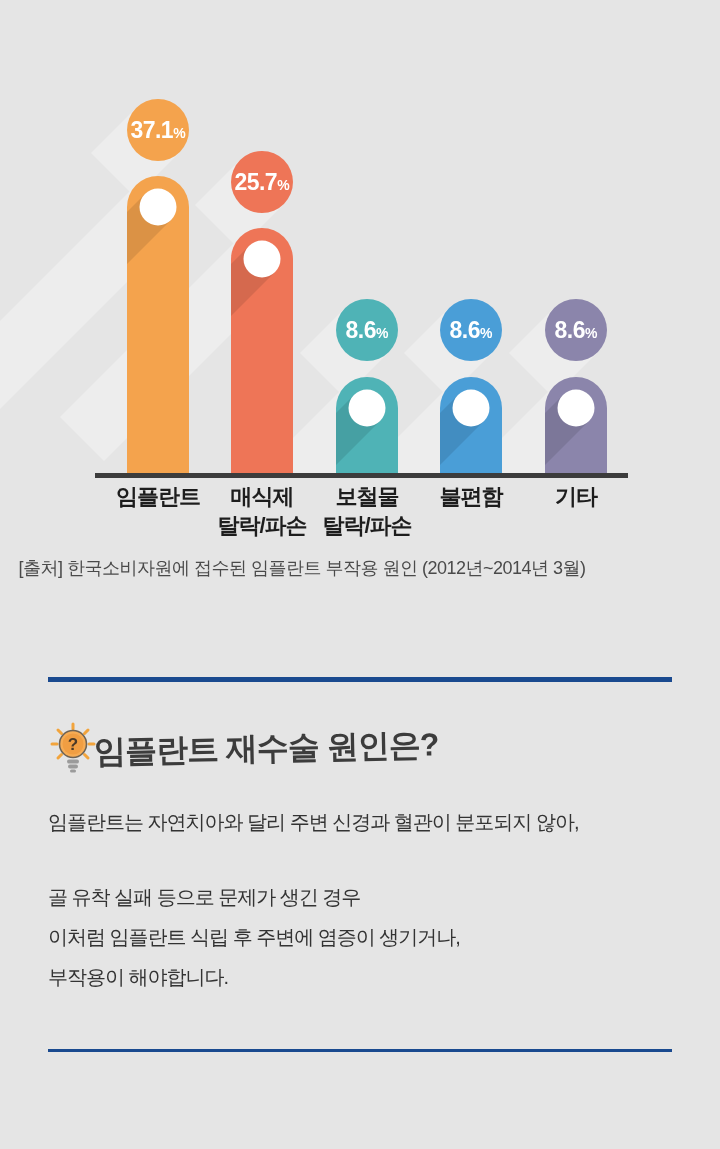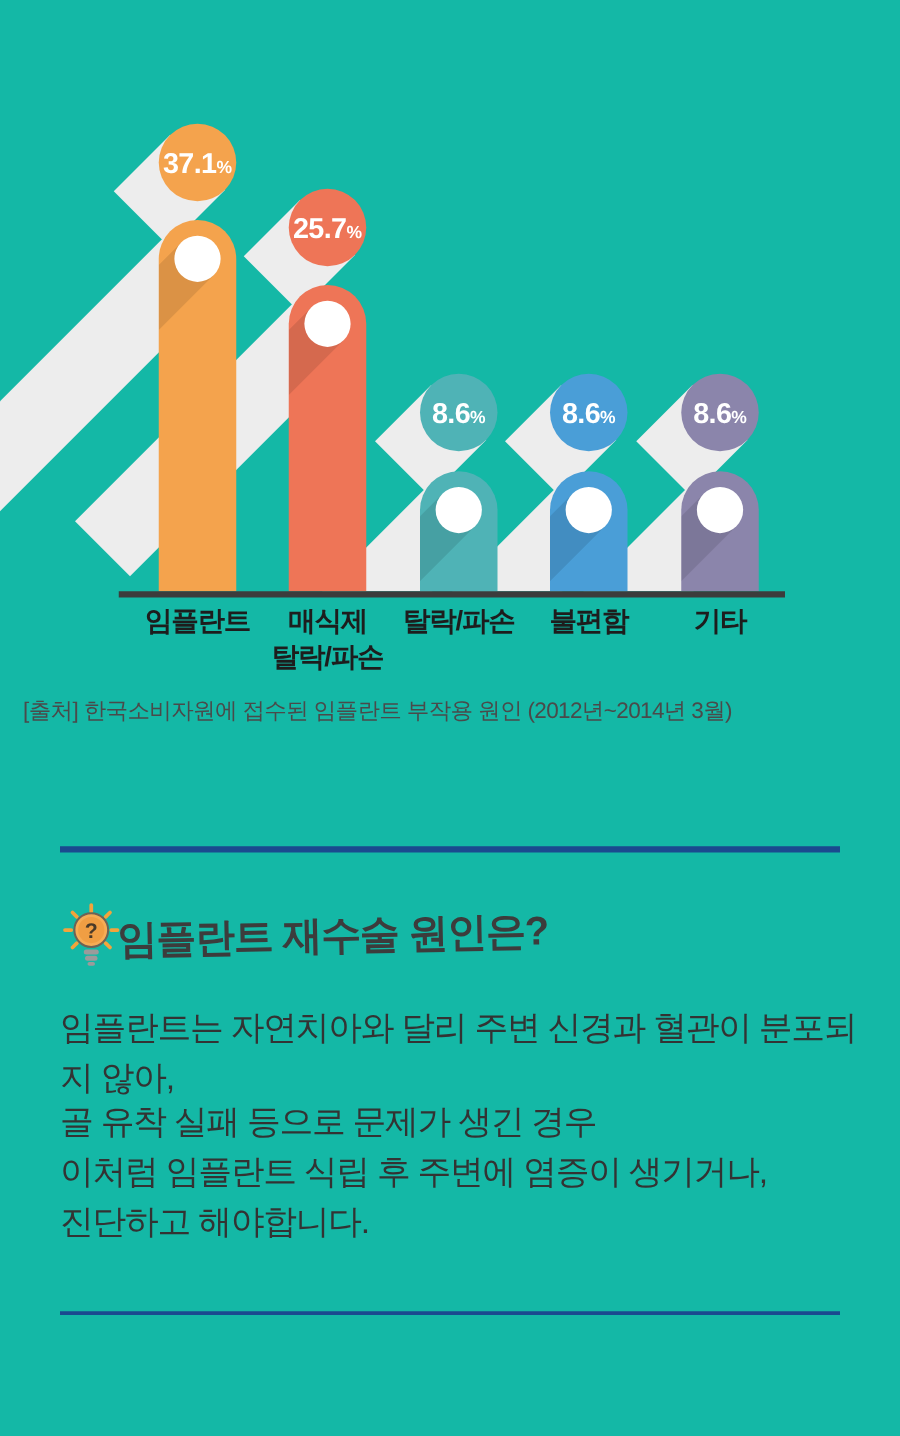--- a/index.html
+++ b/index.html
@@ -1,17 +1,17 @@
 <!DOCTYPE html>
 <html><head>
 <meta charset="utf-8">
 <style>
   html,body{margin:0;padding:0;background:#fff;}
   .page{
-    position:relative;width:720px;height:1149px;background:#14b8a6;overflow:hidden;
+    position:relative;width:720px;height:1149px;background:#e5e5e5;overflow:hidden;
     font-family:"Liberation Sans","DejaVu Sans",sans-serif;
   }
   
   .chart-svg{position:absolute;left:0;top:90px;}
   .pct-text{fill:#ffffff;font-weight:700;}
   .pct-num{font-size:23px;letter-spacing:-0.5px;}
   .pct-sign{font-size:14px;}
   .cat{
     position:absolute;top:482px;width:150px;text-align:center;
     font-size:22px;font-weight:700;color:#1d1d1d;line-height:29px;letter-spacing:-1px;
@@ -25,21 +25,21 @@
   .divider.top{top:677px;height:5px;}
   .divider.bottom{top:1049px;height:3px;}
   .bulb-icon{position:absolute;left:50px;top:720px;}
   .section-title{
     position:absolute;left:94px;top:727px;
     font-size:32px;font-weight:700;color:#3c3c3c;letter-spacing:-1px;
     transform:rotate(-1.2deg);
   }
   .para{
     position:absolute;left:48px;width:660px;
-    font-size:27px;line-height:40px;color:#333333;letter-spacing:-1px;
+    font-size:20px;line-height:40px;color:#333333;letter-spacing:-1px;
   }
   .para1{top:802px;}
   .para2{top:877px;}
 </style>
 </head>
 <body>
 
 <div class="page">
 
   <svg class="chart-svg" width="720" height="390" viewBox="0 0 720 390">
@@ -121,20 +121,21 @@
   </svg>
 
   <div class="cat" style="left:83px">
     <span>임플란트</span>
   </div>
   <div class="cat" style="left:187px">
     <span>매식제</span>
     <span>탈락/파손</span>
   </div>
   <div class="cat" style="left:292px">
+    <span>보철물</span>
     <span>탈락/파손</span>
   </div>
   <div class="cat" style="left:396px">
     <span>불편함</span>
   </div>
   <div class="cat" style="left:501px">
     <span>기타</span>
     <span></span>
   </div>
 
@@ -164,18 +165,18 @@
 
   <div class="section-title">임플란트 재수술 원인은?</div>
 
   <div class="para para1">
     <div>임플란트는 자연치아와 달리 주변 신경과 혈관이 분포되지 않아,</div>
   </div>
 
   <div class="para para2">
     <div>골 유착 실패 등으로 문제가 생긴 경우</div>
     <div>이처럼 임플란트 식립 후 주변에 염증이 생기거나,</div>
-    <div>진단하고 해야합니다.</div>
+    <div>부작용이 해야합니다.</div>
   </div>
 
   <div class="divider bottom"></div>
 
 </div>
 
 </body></html>

